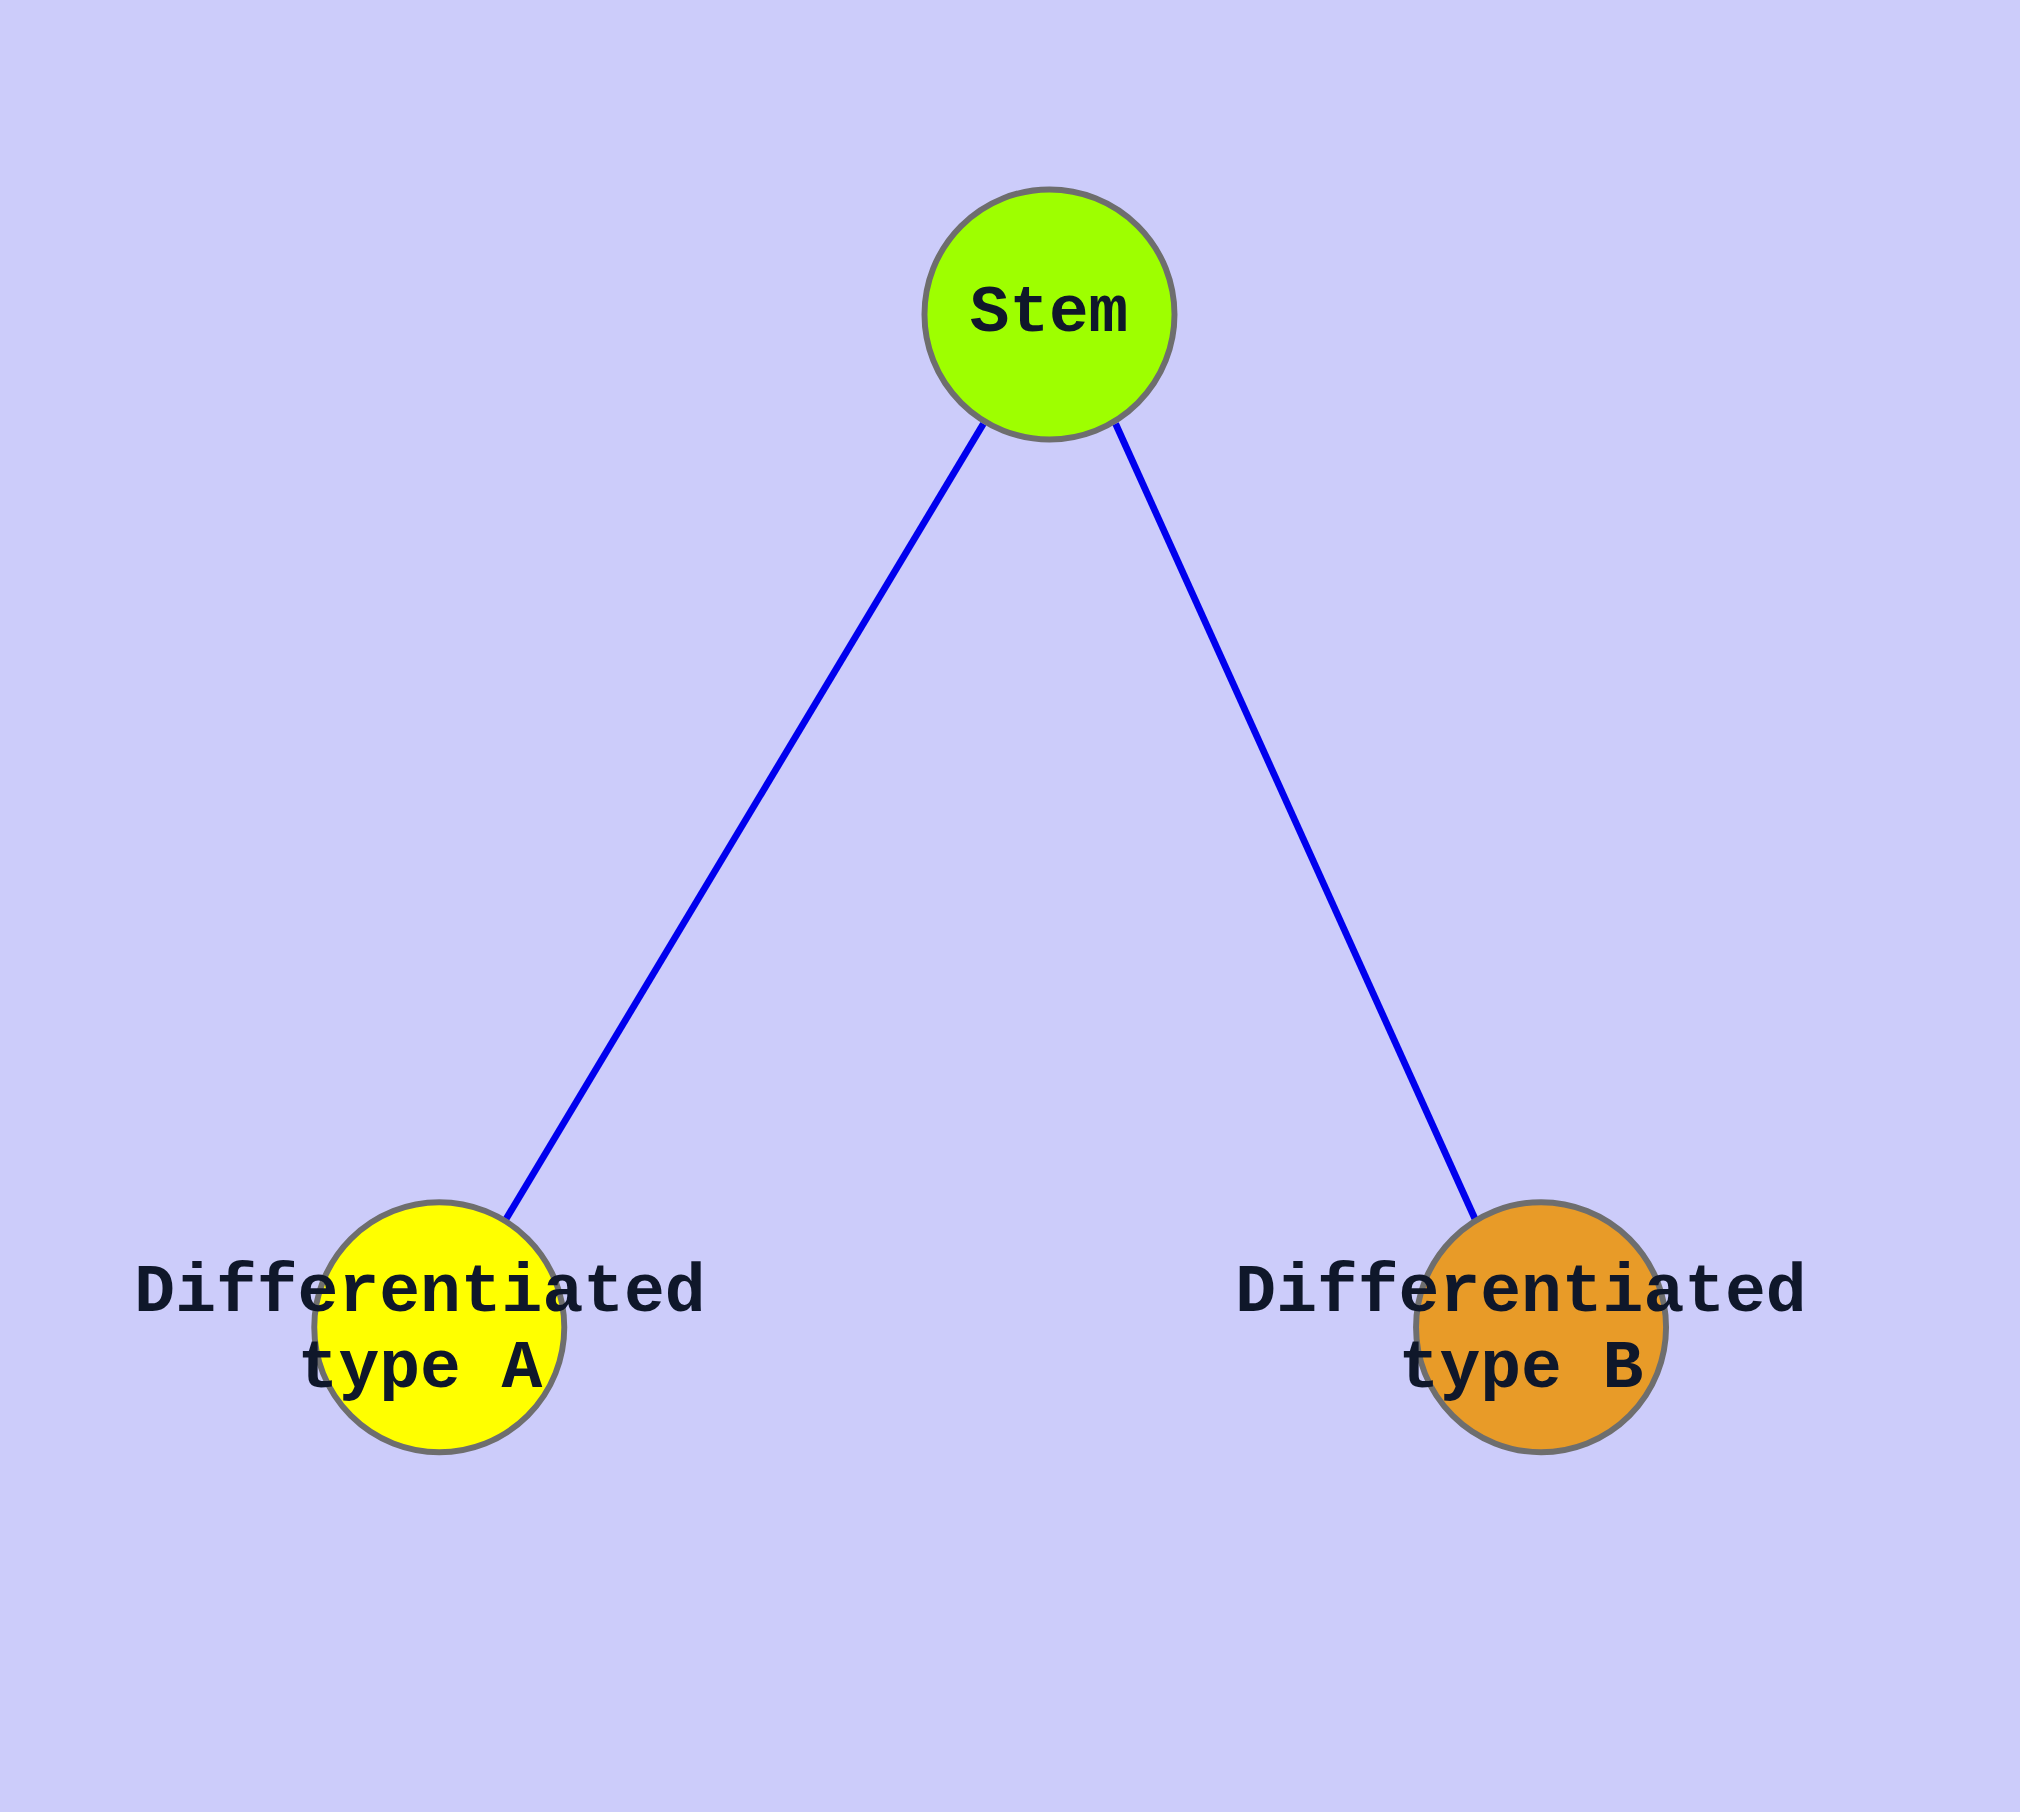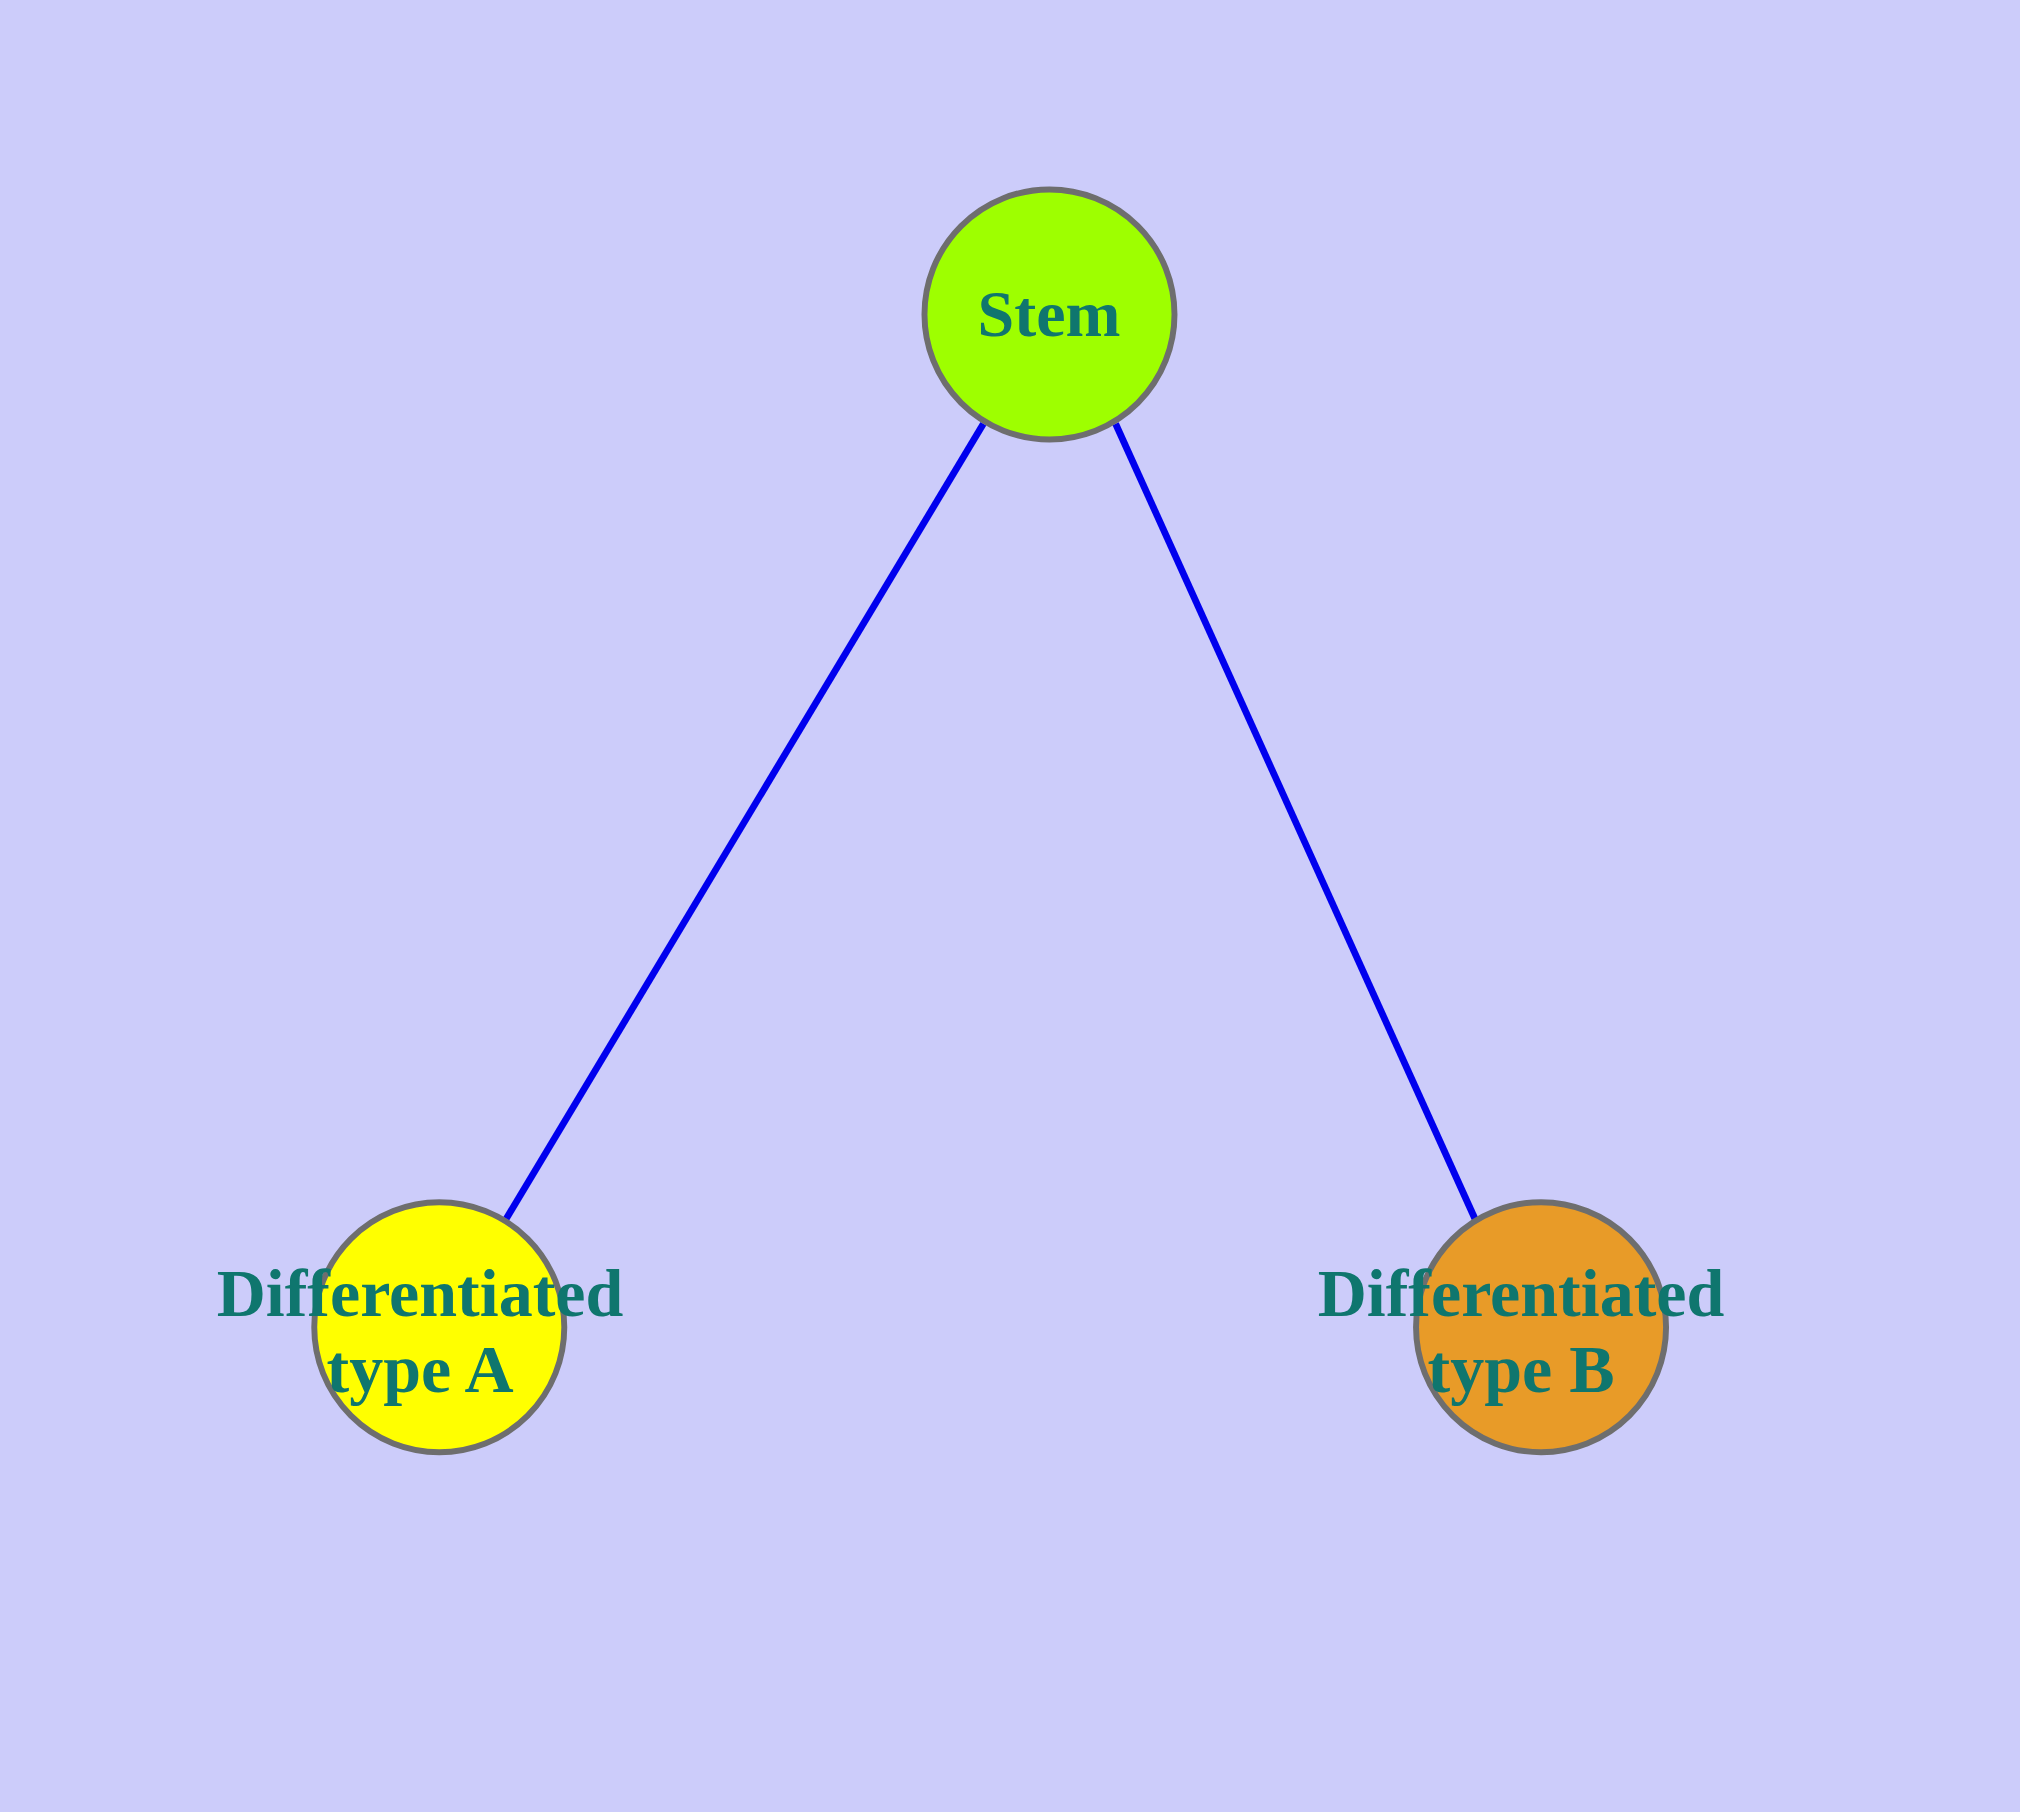--- a/index.html
+++ b/index.html
@@ -22,23 +22,23 @@
   #graph-svg {
     position: absolute;
     top: 0;
     left: 0;
     width: 2021px;
     height: 1812px;
     display: block;
   }
   .node-label {
     position: absolute;
-    font-family: Liberation Serif, serif;
+    font-family: Liberation Mono, monospace;
     font-weight: bold;
-    color: #0f766e;
+    color: #0f172a;
     text-align: center;
     line-height: 1.12;
     white-space: pre;
     pointer-events: none;
     -webkit-font-smoothing: antialiased;
   }
   #label-stem {
     left: 1049px;
     top: 314px;
     transform: translate(-50%, -50%);

